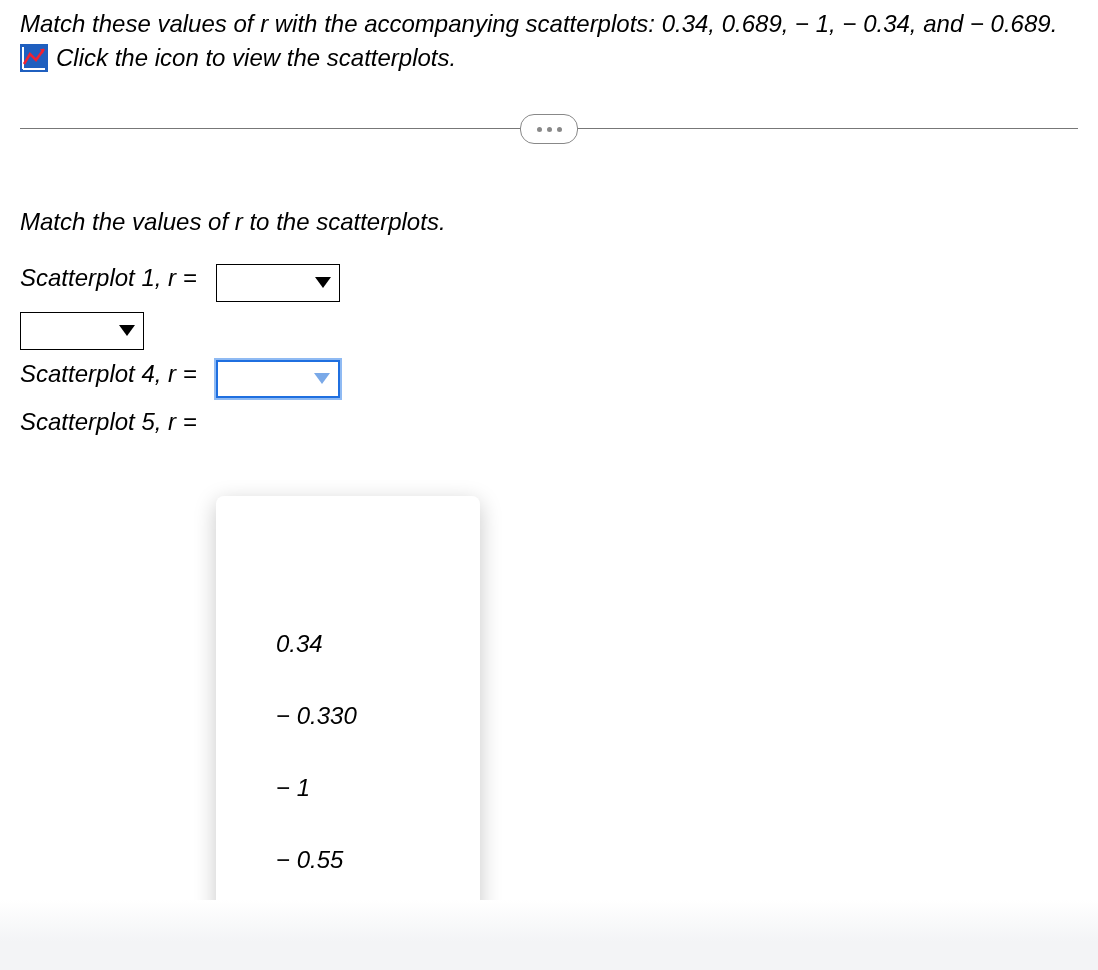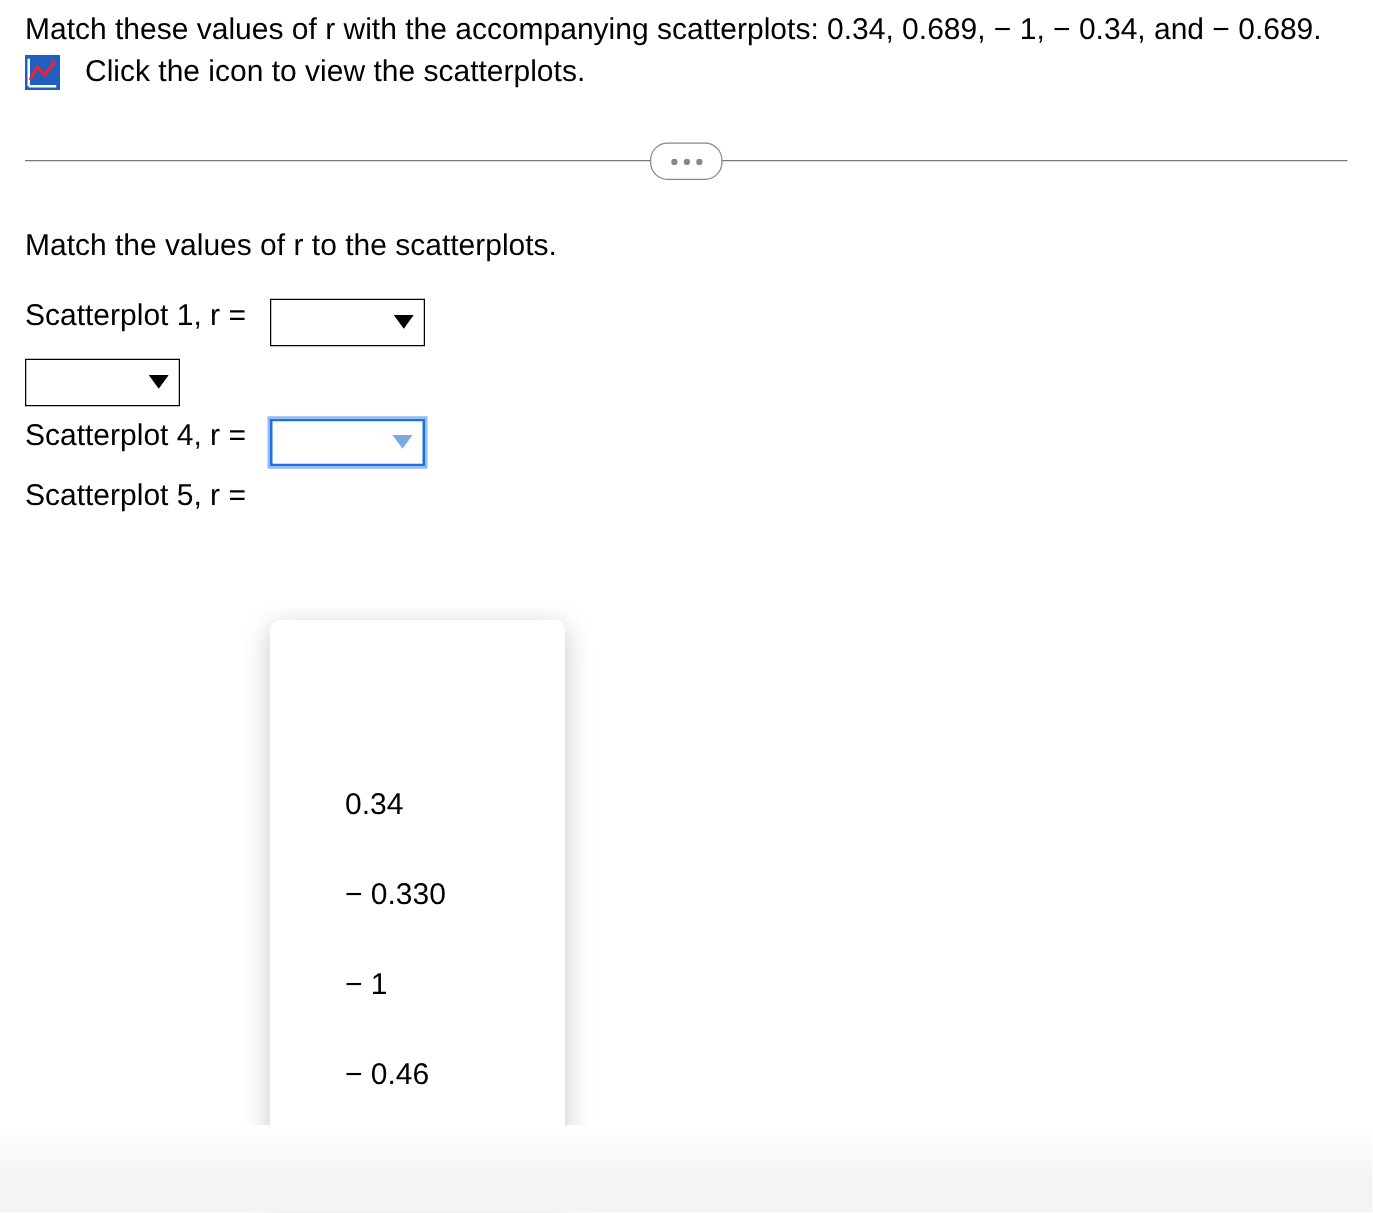--- a/index.html
+++ b/index.html
@@ -1,34 +1,34 @@
 <!DOCTYPE html>
 <html><head>
 <meta charset="utf-8">
 <style>
   html,body{margin:0;padding:0;font-family:Arial,Helvetica,sans-serif;background:#fff;color:#000;}
-  .page{width:1098px;height:970px;position:relative;box-sizing:border-box;padding:8px 20px 0 20px;}
+  .page{width:1098px;height:970px;position:relative;box-sizing:border-box;padding:8px 20px 0 20px;font-style:italic;}
   .question-text{font-size:24px;line-height:1.35;}
-  .icon-link-row{display:flex;align-items:center;gap:20px;margin-top:4px;}
+  .icon-link-row{display:flex;align-items:center;gap:8px;margin-top:4px;}
   .chart-icon{width:28px;height:28px;flex:0 0 28px;}
   .link-text{font-size:24px;}
   .divider-row{position:relative;margin:42px 0 0 0;height:30px;}
   .divider-line{position:absolute;left:0;right:0;top:14px;border-top:1px solid #777;}
   .dots-pill{position:absolute;left:50%;top:0;transform:translateX(-50%);width:56px;height:28px;border:1px solid #888;border-radius:14px;background:#fff;display:flex;align-items:center;justify-content:center;gap:5px;}
   .dots-pill span{width:5px;height:5px;background:#888;border-radius:50%;display:block;}
-  .instruct{font-size:24px;margin-top:39px;}
+  .instruct{font-size:24px;margin-top:64px;}
   .rows{margin-top:28px;}
   .row{display:flex;align-items:flex-start;height:48px;}
   .row-label{font-size:24px;width:196px;}
   .dd{width:124px;height:38px;border:1px solid #000;background:#fff;position:relative;box-sizing:border-box;}
   .dd.focused{border:2px solid #1f6fe0;outline:2px solid #8fbaf3;}
   .dd .arrow{position:absolute;right:8px;top:50%;transform:translateY(-50%);}
   .dd .arrow svg{display:block;}
   .dd.focused .arrow svg polygon{fill:#7aa9e8;}
-  .dropdown-list{position:absolute;left:216px;top:496px;width:236px;background:#fff;border-radius:8px;box-shadow:0 6px 22px rgba(0,0,0,.22);padding:12px 0 0 0;box-sizing:border-box;}
+  .dropdown-list{position:absolute;left:216px;top:496px;width:264px;background:#fff;border-radius:8px;box-shadow:0 6px 22px rgba(0,0,0,.22);padding:12px 0 0 0;box-sizing:border-box;}
   .dropdown-list .opt{font-size:24px;padding:22px 0 22px 60px;cursor:pointer;}
   .dropdown-list .opt.blank{height:56px;}
   .bottom-fade{position:absolute;left:0;right:0;bottom:0;height:70px;background:linear-gradient(#fff 0%,#f3f4f6 60%,#f3f4f6 100%);}
 </style>
 </head>
 <body>
 
 <div class="page">
 
   <div class="question-text">Match these values of r with the accompanying scatterplots: 0.34, 0.689, − 1, − 0.34, and − 0.689.</div>
@@ -90,19 +90,19 @@
     <div class="row">
       <div class="row-label">Scatterplot 5, r =</div>
     </div>
   </div>
 
   <div class="dropdown-list">
     <div class="opt blank"></div>
     <div class="opt">0.34</div>
     <div class="opt">− 0.330</div>
     <div class="opt">− 1</div>
-    <div class="opt">− 0.46</div>
+    <div class="opt">− 0.55</div>
     <div class="opt">0.689</div>
   </div>
 
   <div class="bottom-fade"></div>
 
 </div>
 
 </body></html>

